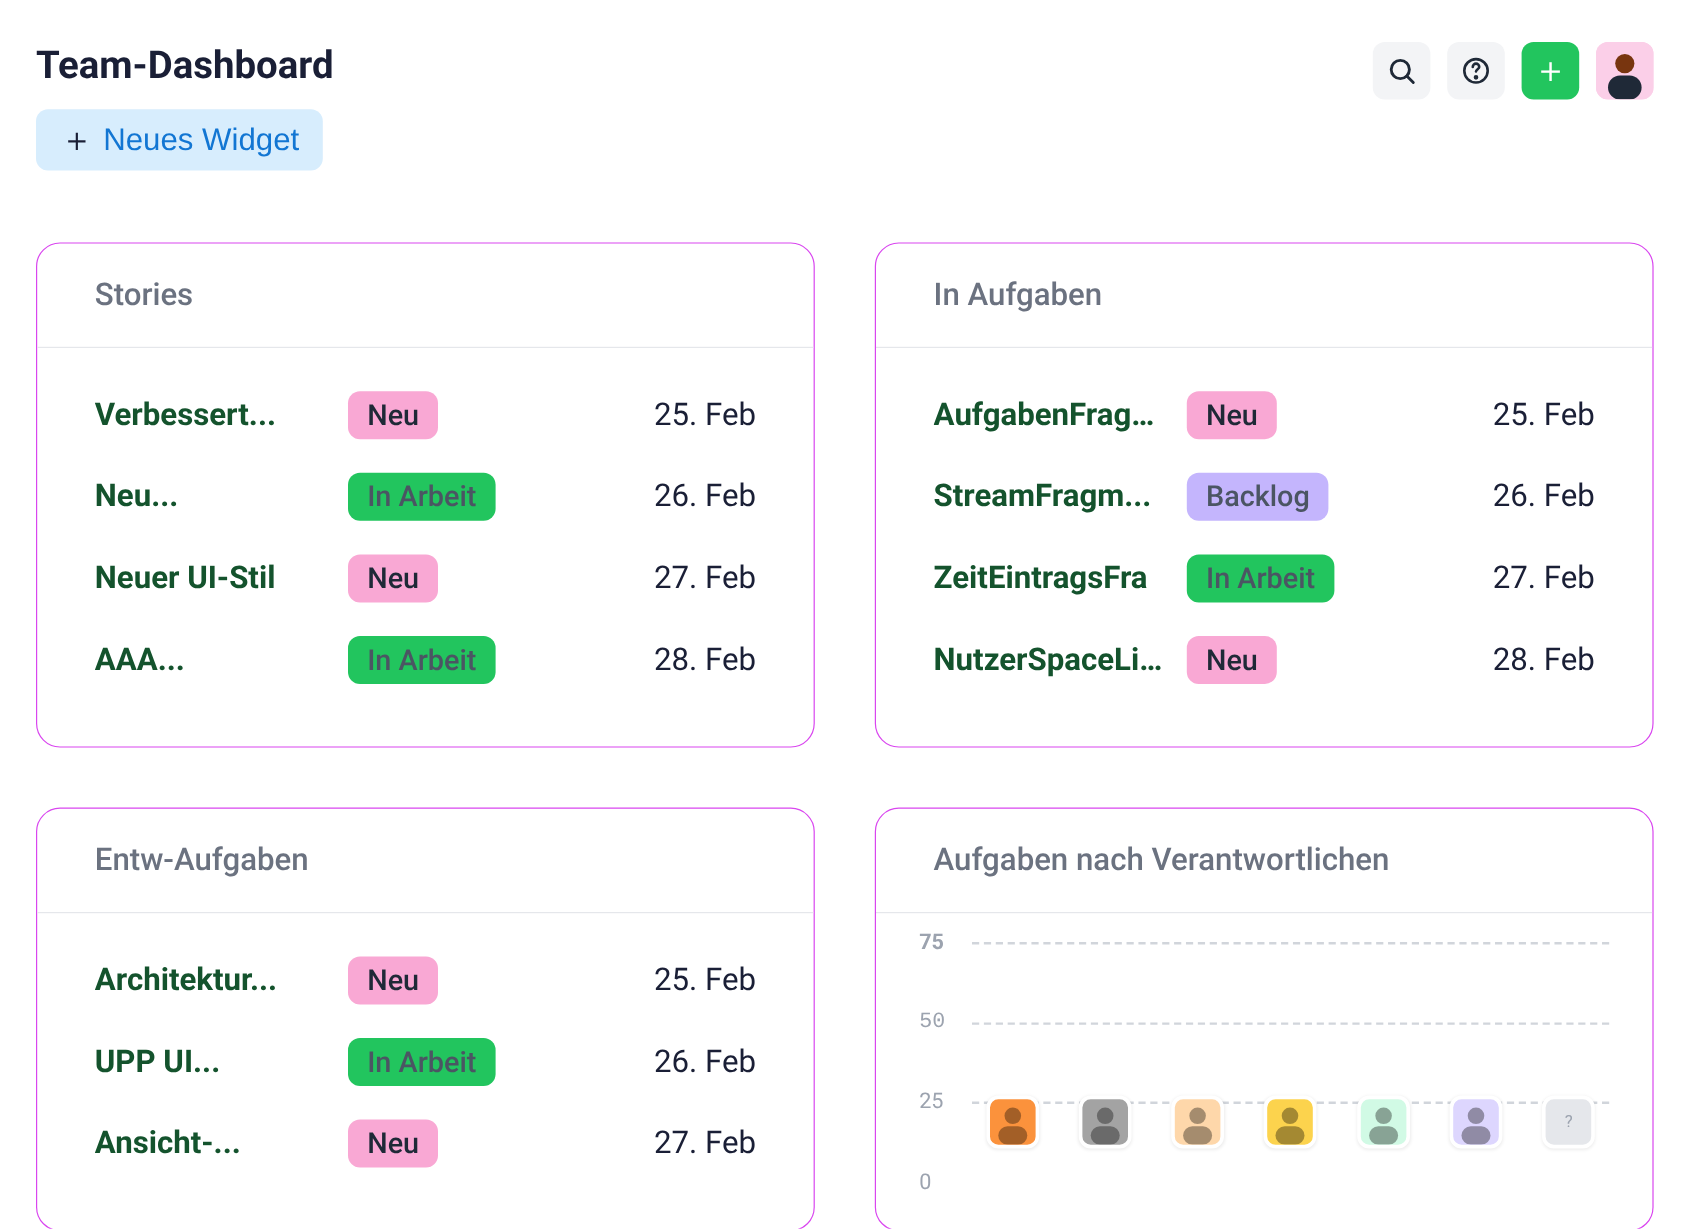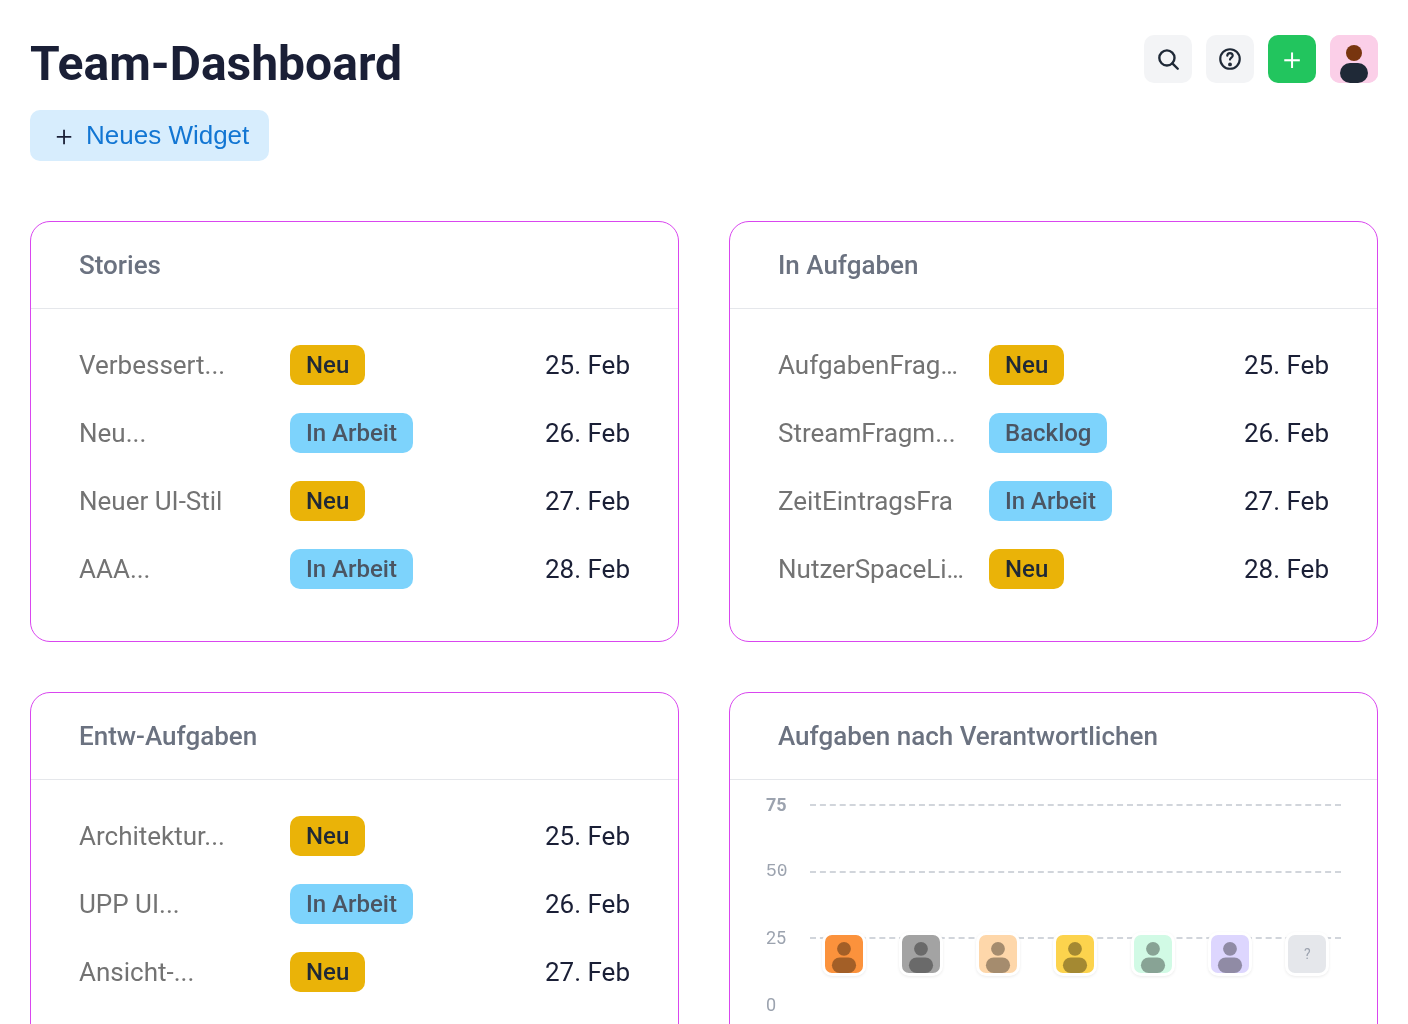--- a/index.html
+++ b/index.html
@@ -12,21 +12,21 @@
     padding: 35px 30px;
     overflow: hidden;
   }
   .header {
     display: flex;
     justify-content: space-between;
     align-items: flex-start;
     margin-bottom: 60px;
   }
   .header-left h1 {
-    font-size: 48px;
+    font-size: 32px;
     font-weight: 700;
     color: #1a1f36;
     margin-bottom: 18px;
   }
   .new-widget-btn {
     display: inline-flex;
     align-items: center;
     gap: 8px;
     background: #d7edfd;
     color: #1276d3;
@@ -102,38 +102,38 @@
   }
   .row {
     display: grid;
     grid-template-columns: 1fr 180px 140px;
     align-items: center;
     gap: 20px;
     margin-bottom: 28px;
   }
   .row-title {
     font-size: 26px;
-    font-weight: 400;
-    color: #737373;
+    font-weight: 700;
+    color: #14532d;
     white-space: nowrap;
     overflow: hidden;
     text-overflow: ellipsis;
   }
   .status {
     display: inline-block;
     font-size: 24px;
     font-weight: 500;
     padding: 6px 16px;
     border-radius: 10px;
     text-align: center;
     justify-self: start;
   }
-  .status-neu { background: #eab308; color: #1f2937; }
-  .status-inarbeit { background: #7dd3fc; color: #4b5563; }
-  .status-backlog { background: #7dd3fc; color: #4b5563; text-align: center; }
+  .status-neu { background: #f9a8d4; color: #1f2937; }
+  .status-inarbeit { background: #22c55e; color: #4b5563; }
+  .status-backlog { background: #c4b5fd; color: #4b5563; text-align: center; }
   .date {
     font-size: 26px;
     color: #1a1f36;
     justify-self: end;
     white-space: nowrap;
   }
   
   .chart-body {
     padding: 24px 36px 10px 36px;
   }

